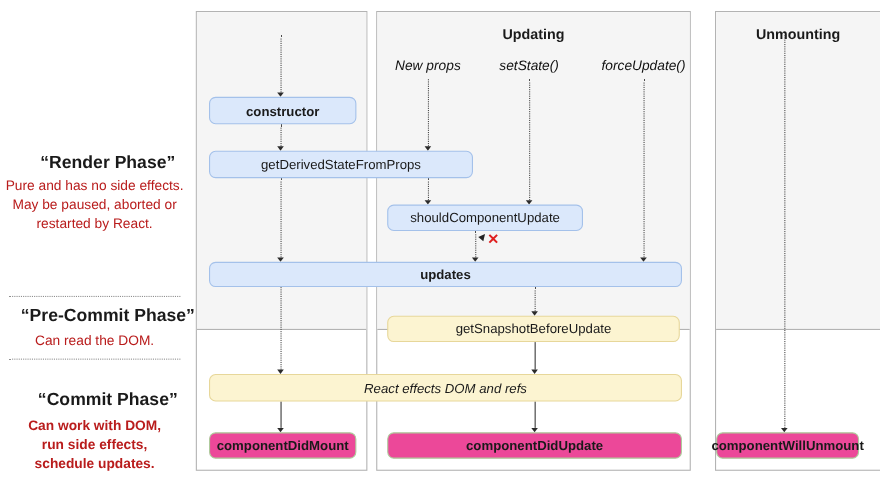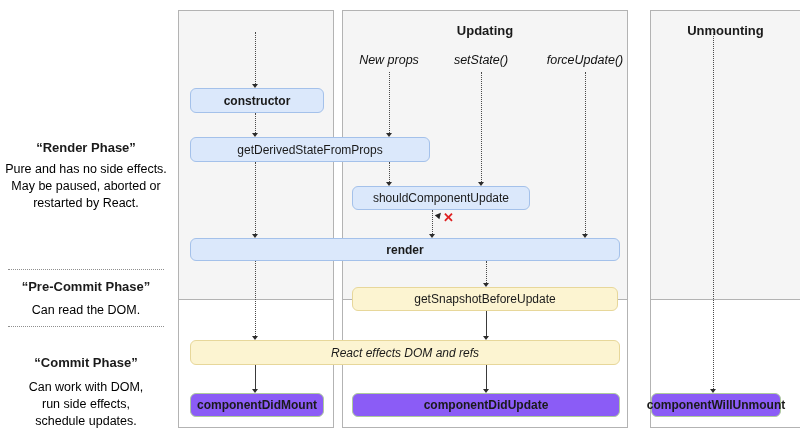--- a/index.html
+++ b/index.html
@@ -11,39 +11,39 @@
   .col-top{position:absolute;left:0;top:0;width:100%;height:289px;background:#f5f5f5;
            border-bottom:1px solid #b3b3b3;box-sizing:border-box;}
   .col-header{position:absolute;top:12px;left:0;width:100%;text-align:center;
               font-size:13px;font-weight:bold;z-index:2;}
 
   
   .mbox{position:absolute;display:flex;align-items:center;justify-content:center;
         font-size:12px;border-radius:6px;border:1px solid;box-sizing:border-box;z-index:3;}
   .blue{background:#dbe8fb;border-color:#a4c1ea;}
   .yellow{background:#fcf4d1;border-color:#e7d79a;}
-  .green{background:#8b5cf6;border-color:#aecb9c;}
+  .green{background:#ec4899;border-color:#aecb9c;}
   .bold{font-weight:bold;}
   .ital{font-style:italic;}
 
   
   .arrow{position:absolute;width:0;z-index:2;}
   .dotted{border-left:1px dotted #4a4a4a;}
   .solid{border-left:1px solid #3a3a3a;}
   .arrow::after{content:"";position:absolute;bottom:-4px;left:-4px;width:0;height:0;
                 border-left:3.5px solid transparent;border-right:3.5px solid transparent;
                 border-top:4.5px solid #2b2b2b;}
 
   
   .trigger{position:absolute;width:110px;text-align:center;font-size:12.5px;
            font-style:italic;z-index:2;color:#111;}
 
   
-  .lp-title{position:absolute;left:0;width:172px;text-align:center;font-size:13px;font-weight:bold;}
-  .lp-text{position:absolute;left:0;width:172px;text-align:center;font-size:12.5px;line-height:17px;color:#000000;}
+  .lp-title{position:absolute;left:12px;width:172px;text-align:center;font-size:16px;font-weight:bold;}
+  .lp-text{position:absolute;left:0;width:172px;text-align:center;font-size:12.5px;line-height:17px;color:#b91c1c;}
   .lp-divider{position:absolute;left:8px;width:156px;border-top:1px dotted #8f8f8f;}
 
   
   .fx-tri{position:absolute;width:0;height:0;border-left:3.5px solid transparent;
           border-right:3.5px solid transparent;border-bottom:6px solid #222;
           transform:rotate(40deg);z-index:3;}
   .fx-x{position:absolute;font-size:13px;font-weight:bold;color:#df1f1f;z-index:3;line-height:13px;}
 </style>
 </head>
 <body>
@@ -60,21 +60,21 @@
   <div class="lp-divider" style="top:269px;"></div>
 
   <div class="lp-title" style="top:279px;">“Pre-Commit Phase”</div>
   <div class="lp-text" style="top:302px;">
     <div>Can read the DOM.</div>
   </div>
 
   <div class="lp-divider" style="top:326px;"></div>
 
   <div class="lp-title" style="top:355px;">“Commit Phase”</div>
-  <div class="lp-text" style="top:379px;">
+  <div class="lp-text" style="top:379px;font-weight:bold;">
     <div>Can work with DOM,</div>
     <div>run side effects,</div>
     <div>schedule updates.</div>
   </div>
 
   <div class="col" style="left:178px;width:156px;">
     <div class="col-top"></div>
   </div>
   <div class="col" style="left:342px;width:286px;">
     <div class="col-top"></div>
@@ -105,20 +105,20 @@
   <div class="arrow solid" style="left:486px;top:365px;height:24px;"></div>
 
   <div class="arrow dotted" style="left:713px;top:32px;height:357px;"></div>
 
   <div class="fx-tri" style="left:436px;top:212px;"></div>
   <div class="fx-x" style="left:443px;top:211px;">✕</div>
 
   <div class="mbox blue bold" style="left:190px;top:88px;width:134px;height:25px;">constructor</div>
   <div class="mbox blue" style="left:190px;top:137px;width:240px;height:25px;">getDerivedStateFromProps</div>
   <div class="mbox blue" style="left:352px;top:186px;width:178px;height:24px;">shouldComponentUpdate</div>
-  <div class="mbox blue bold" style="left:190px;top:238px;width:430px;height:23px;">render</div>
+  <div class="mbox blue bold" style="left:190px;top:238px;width:430px;height:23px;">updates</div>
   <div class="mbox yellow" style="left:352px;top:287px;width:266px;height:24px;text-align:center;">getSnapshotBeforeUpdate</div>
   <div class="mbox yellow ital" style="left:190px;top:340px;width:430px;height:25px;">React effects DOM and refs</div>
   <div class="mbox green bold" style="left:190px;top:393px;width:134px;height:24px;">componentDidMount</div>
   <div class="mbox green bold" style="left:352px;top:393px;width:268px;height:24px;">componentDidUpdate</div>
   <div class="mbox green bold" style="left:651px;top:393px;width:130px;height:24px;">componentWillUnmount</div>
 
 </div>
 
 </body></html>

